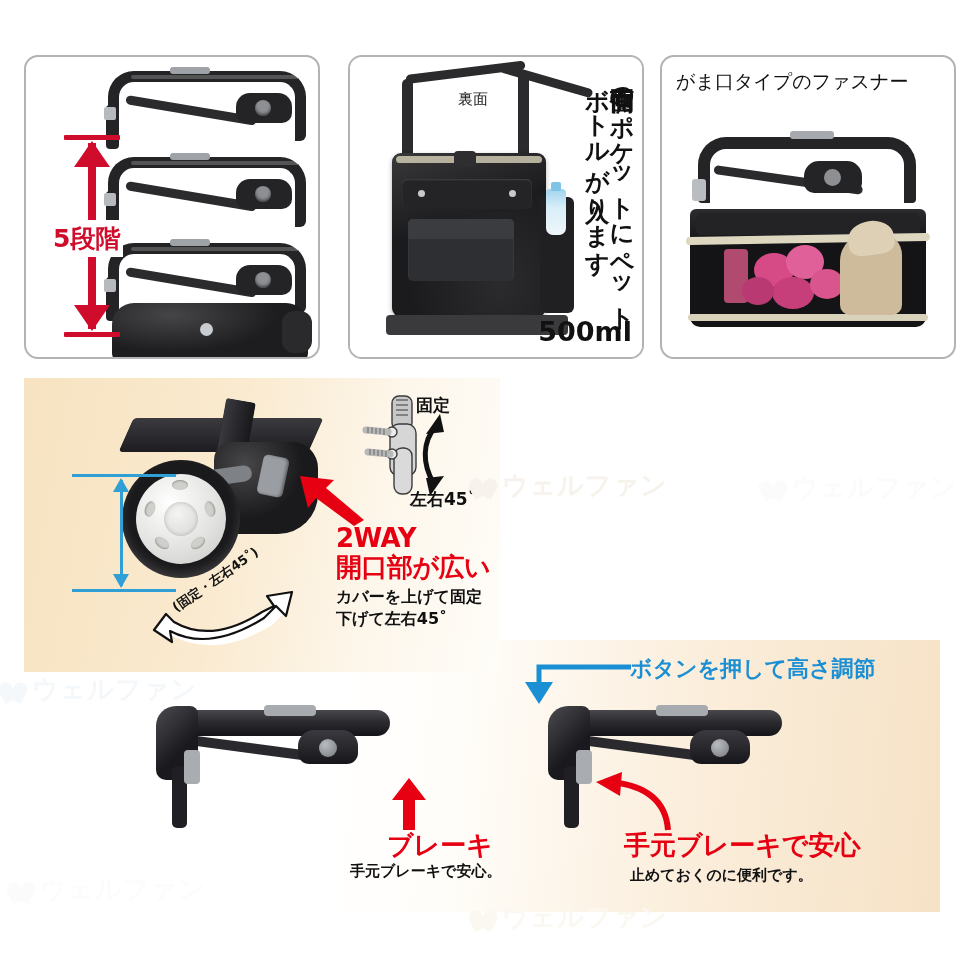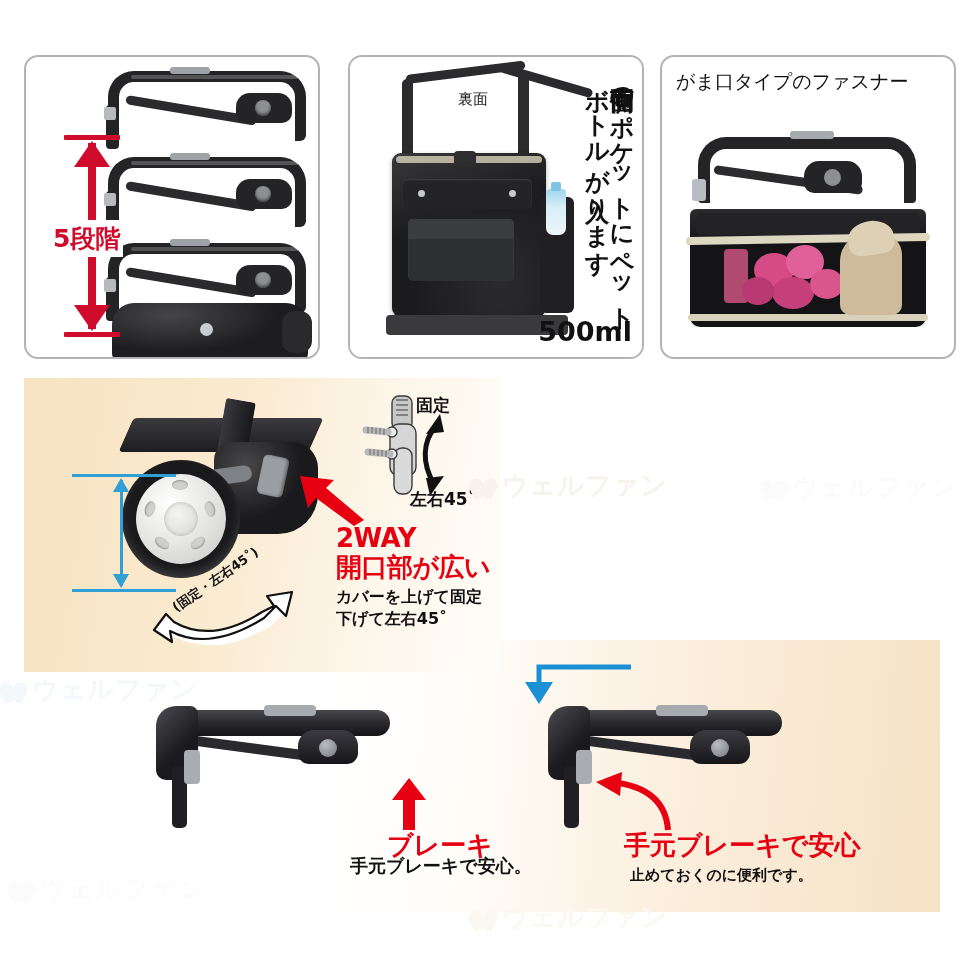--- a/index.html
+++ b/index.html
@@ -204,21 +204,21 @@
   .hjoint .elbow{position:absolute;left:-4px;top:6px;width:42px;height:74px;background:#232326;
       border-radius:20px 8px 6px 10px;background-image:linear-gradient(135deg,#4a4a50,#1a1a1e 60%);}
   .hjoint .vpost{position:absolute;left:12px;top:66px;width:15px;height:62px;background:#202024;border-radius:5px;}
   .hjoint .lever{position:absolute;left:24px;top:50px;width:16px;height:34px;background:#a9acb0;border-radius:4px;}
 
   #hj1{left:-170px;top:60px;}
   #hj2{left:222px;top:60px;}
 
   #pb .red-up{position:absolute;left:62px;top:138px;width:34px;height:52px;}
   #pb .lbl-brake{position:absolute;left:34px;top:188px;font-size:26px;font-weight:700;color:#e60012;margin-left:23px;}
-  #pb .sub-brake{position:absolute;left:20px;top:214px;font-size:18px;color:#111;font-weight:700;}
+  #pb .sub-brake{position:absolute;left:20px;top:222px;font-size:15px;color:#111;font-weight:700;}
   #pb .red-curve{position:absolute;left:266px;top:132px;width:76px;height:60px;}
   #pb .lbl-lock{position:absolute;left:294px;top:188px;font-size:26px;font-weight:700;color:#e60012;white-space:nowrap;}
   #pb .sub-lock{position:absolute;left:300px;top:226px;font-size:15px;color:#111;font-weight:700;}
 </style>
 </head>
 <body>
 
 <div id="stage">
 
   <div class="card" id="p1">
@@ -391,20 +391,21 @@
       <div class="pv"></div>
       <div class="elbow"></div>
       <div class="vpost"></div>
       <div class="lever"></div>
     </div>
 
     <svg class="bluelead" viewBox="0 0 126 44">
       <path d="M126,7 L34,7 L34,30" stroke="#1b8fd4" stroke-width="5" fill="none"></path>
       <path d="M34,44 L20,22 L48,22 Z" fill="#1b8fd4"></path>
     </svg>
+    <div class="lbl-button">ボタンを押して高さ調節</div>
 
     <svg class="red-up" viewBox="0 0 34 52">
       <path d="M17,0 L34,22 L23,22 L23,52 L11,52 L11,22 L0,22 Z" fill="#e60012"></path>
     </svg>
     <div class="lbl-brake">ブレーキ</div>
     <div class="sub-brake">手元ブレーキで安心。</div>
 
     <svg class="red-curve" viewBox="0 0 76 60">
       <path d="M72,58 C70,30 52,14 16,10" stroke="#e60012" stroke-width="6" fill="none"></path>
       <path d="M0,10 L26,0 L24,24 Z" fill="#e60012"></path>

